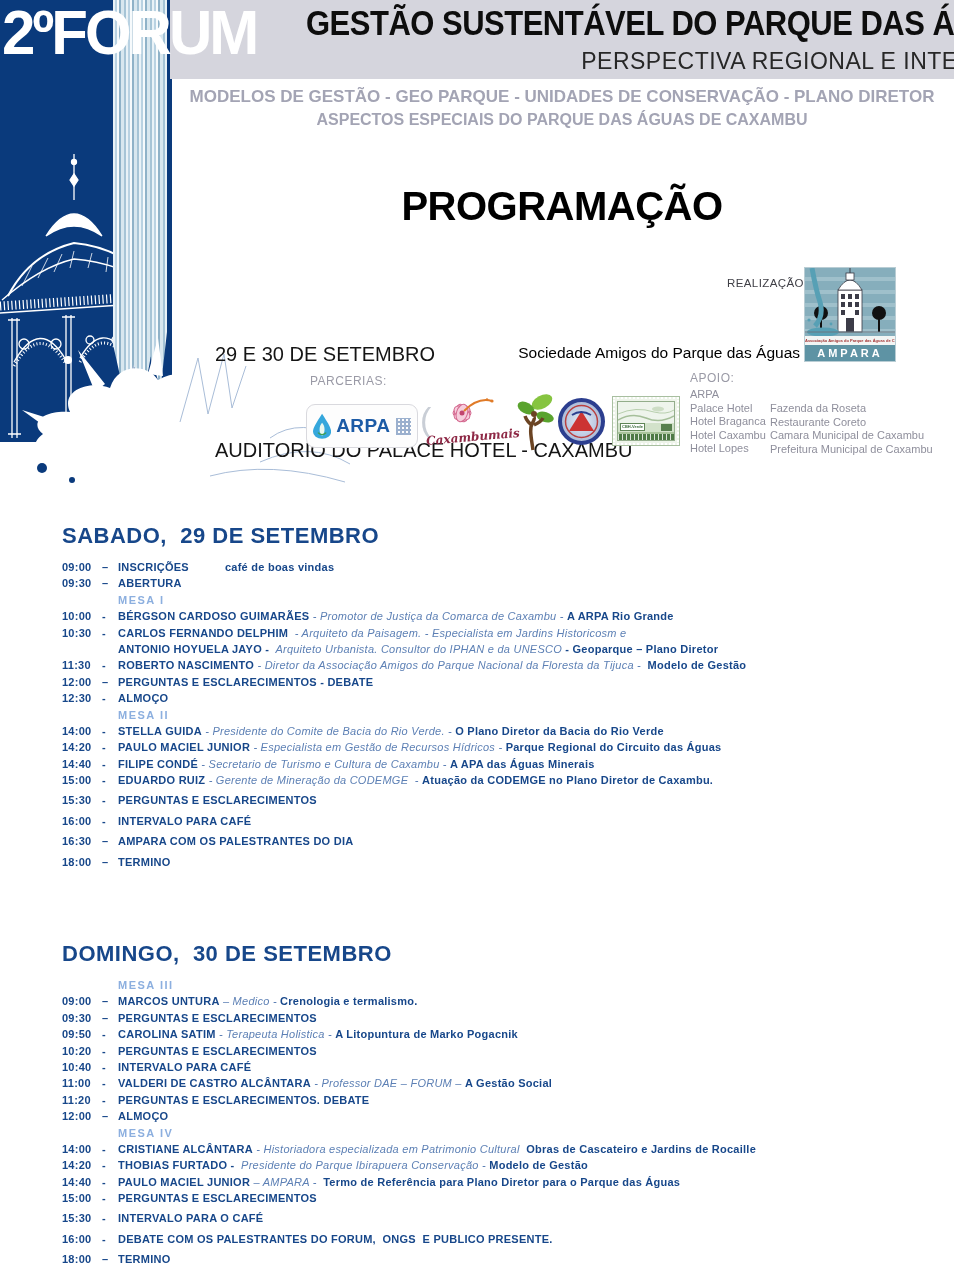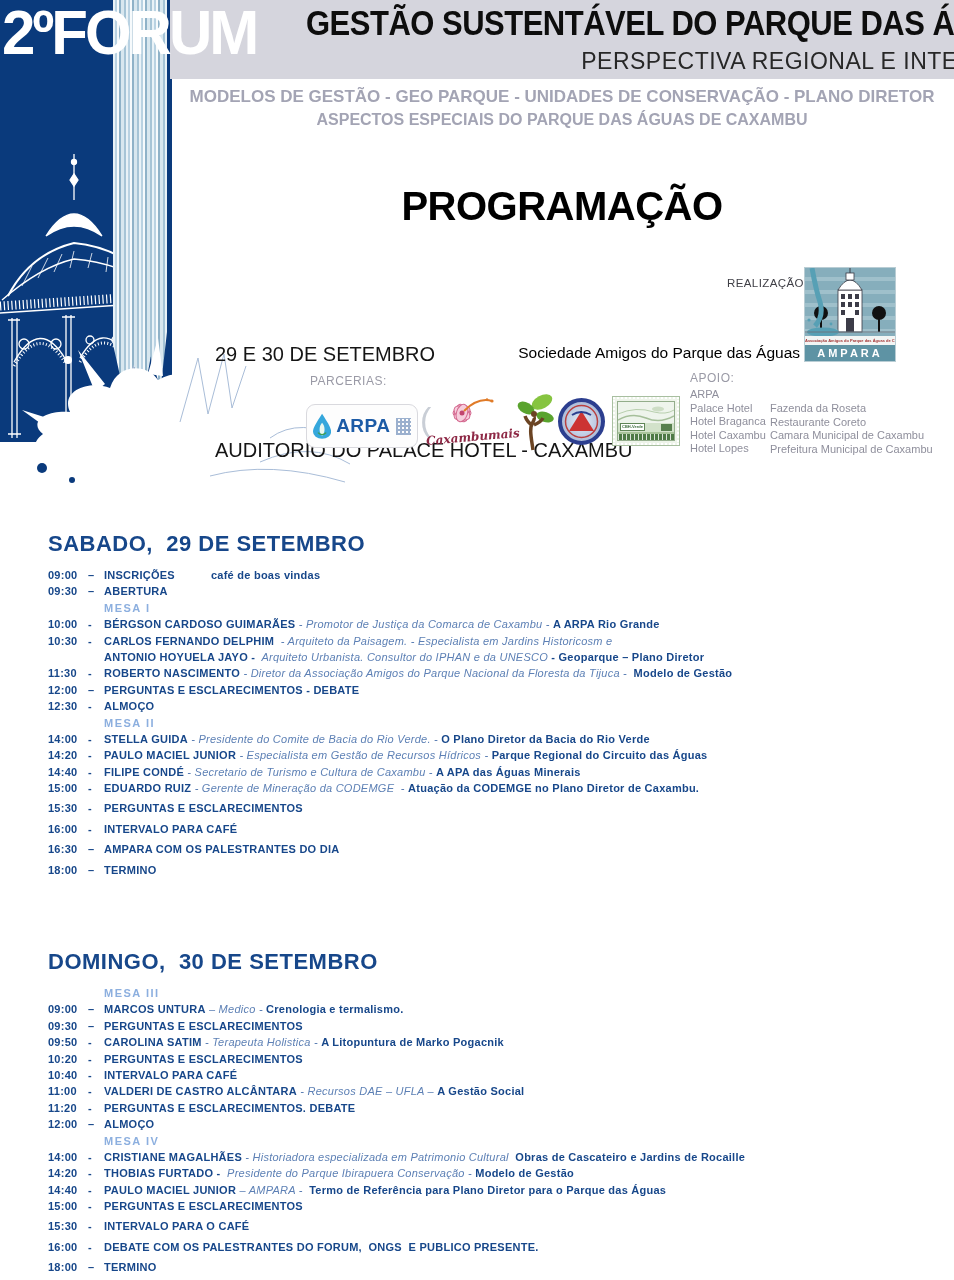--- a/index.html
+++ b/index.html
@@ -70,21 +70,21 @@
   .stamp-logo{position:absolute;left:612px;top:396px;width:66px;height:48px;background:#eef4ea;
     border:1px solid #a8bfa0;outline:2px dotted #fff;outline-offset:-3px;}
   .stamp-inner{position:absolute;left:4px;top:4px;right:4px;bottom:4px;border:1px solid #93ad8b;
     background:linear-gradient(180deg,#eef4ec 0 55%,#d2e2ca 55% 78%,#a9c49b 78% 100%);overflow:hidden;}
   .stamp-chip{position:absolute;left:2px;bottom:9px;background:#fff;border:1px solid #5f8557;
     font-size:4px;line-height:6px;color:#3a6b3a;font-weight:bold;padding:0 1px;}
   .stamp-chip2{position:absolute;right:2px;bottom:9px;width:11px;height:7px;background:#57804e;}
   .stamp-bar{position:absolute;left:0;bottom:0;width:100%;height:6px;background:#4e7a46;
     background-image:repeating-linear-gradient(90deg,rgba(255,255,255,.8) 0 1px,transparent 1px 4px);}
   
-  .day{position:absolute;left:48px;width:892px;margin-top:8px;}
+  .day{position:absolute;left:62px;width:892px;}
   .day1{top:524px;}
   .day2{top:942px;}
   .day-title{font-size:22px;font-weight:bold;color:var(--dark);letter-spacing:.5px;
     line-height:24px;margin-bottom:13px;white-space:pre;}
   .srow{display:flex;align-items:baseline;height:16.4px;font-size:11px;font-weight:bold;
     color:var(--dark);letter-spacing:.25px;white-space:pre;}
   .srow.spaced{margin-top:4px;}
   .srow.indent{padding-left:56px;}
   .srow .t{width:40px;flex:none;}
   .srow .dsh{width:16px;flex:none;}
@@ -296,25 +296,25 @@
 
   <div class="day day2">
     <div class="day-title">DOMINGO,  30 DE SETEMBRO</div>
     <div class="day-rows">
         <div class="srow indent"><span class="seg-mesa">MESA III</span></div>
         <div class="srow"><span class="t">09:00</span><span class="dsh">–</span><span class="seg-name">MARCOS UNTURA</span><span class="seg-role"> – Medico - </span><span class="seg-topic">Crenologia e termalismo.</span></div>
         <div class="srow"><span class="t">09:30</span><span class="dsh">–</span><span class="seg-name">PERGUNTAS E ESCLARECIMENTOS</span></div>
         <div class="srow"><span class="t">09:50</span><span class="dsh">-</span><span class="seg-name">CAROLINA SATIM</span><span class="seg-role"> - Terapeuta Holistica - </span><span class="seg-topic">A Litopuntura de Marko Pogacnik</span></div>
         <div class="srow"><span class="t">10:20</span><span class="dsh">-</span><span class="seg-name">PERGUNTAS E ESCLARECIMENTOS</span></div>
         <div class="srow"><span class="t">10:40</span><span class="dsh">-</span><span class="seg-name">INTERVALO PARA CAFÉ</span></div>
-        <div class="srow"><span class="t">11:00</span><span class="dsh">-</span><span class="seg-name">VALDERI DE CASTRO ALCÂNTARA</span><span class="seg-role"> - Recursos DAE – UFLA – </span><span class="seg-topic">A Gestão Social</span></div>
+        <div class="srow"><span class="t">11:00</span><span class="dsh">-</span><span class="seg-name">VALDERI DE CASTRO ALCÂNTARA</span><span class="seg-role"> - Professor DAE – FORUM – </span><span class="seg-topic">A Gestão Social</span></div>
         <div class="srow"><span class="t">11:20</span><span class="dsh">-</span><span class="seg-name">PERGUNTAS E ESCLARECIMENTOS. DEBATE</span></div>
         <div class="srow"><span class="t">12:00</span><span class="dsh">–</span><span class="seg-name">ALMOÇO</span></div>
         <div class="srow indent"><span class="seg-mesa">MESA IV</span></div>
-        <div class="srow"><span class="t">14:00</span><span class="dsh">-</span><span class="seg-name">CRISTIANE MAGALHÃES</span><span class="seg-role"> - Historiadora especializada em Patrimonio Cultural  </span><span class="seg-topic">Obras de Cascateiro e Jardins de Rocaille</span></div>
+        <div class="srow"><span class="t">14:00</span><span class="dsh">-</span><span class="seg-name">CRISTIANE ALCÂNTARA</span><span class="seg-role"> - Historiadora especializada em Patrimonio Cultural  </span><span class="seg-topic">Obras de Cascateiro e Jardins de Rocaille</span></div>
         <div class="srow"><span class="t">14:20</span><span class="dsh">-</span><span class="seg-name">THOBIAS FURTADO -</span><span class="seg-role">  Presidente do Parque Ibirapuera Conservação - </span><span class="seg-topic">Modelo de Gestão</span></div>
         <div class="srow"><span class="t">14:40</span><span class="dsh">-</span><span class="seg-name">PAULO MACIEL JUNIOR</span><span class="seg-role"> – AMPARA - </span><span class="seg-topic"> Termo de Referência para Plano Diretor para o Parque das Águas</span></div>
         <div class="srow"><span class="t">15:00</span><span class="dsh">-</span><span class="seg-name">PERGUNTAS E ESCLARECIMENTOS</span></div>
         <div class="srow spaced"><span class="t">15:30</span><span class="dsh">-</span><span class="seg-name">INTERVALO PARA O CAFÉ</span></div>
         <div class="srow spaced"><span class="t">16:00</span><span class="dsh">-</span><span class="seg-name">DEBATE COM OS PALESTRANTES DO FORUM,  ONGS  E PUBLICO PRESENTE.</span></div>
         <div class="srow spaced"><span class="t">18:00</span><span class="dsh">–</span><span class="seg-name">TERMINO</span></div>
         <div class="srow spaced"><span class="seg-name">-</span></div>
       </div>
   </div>
 

